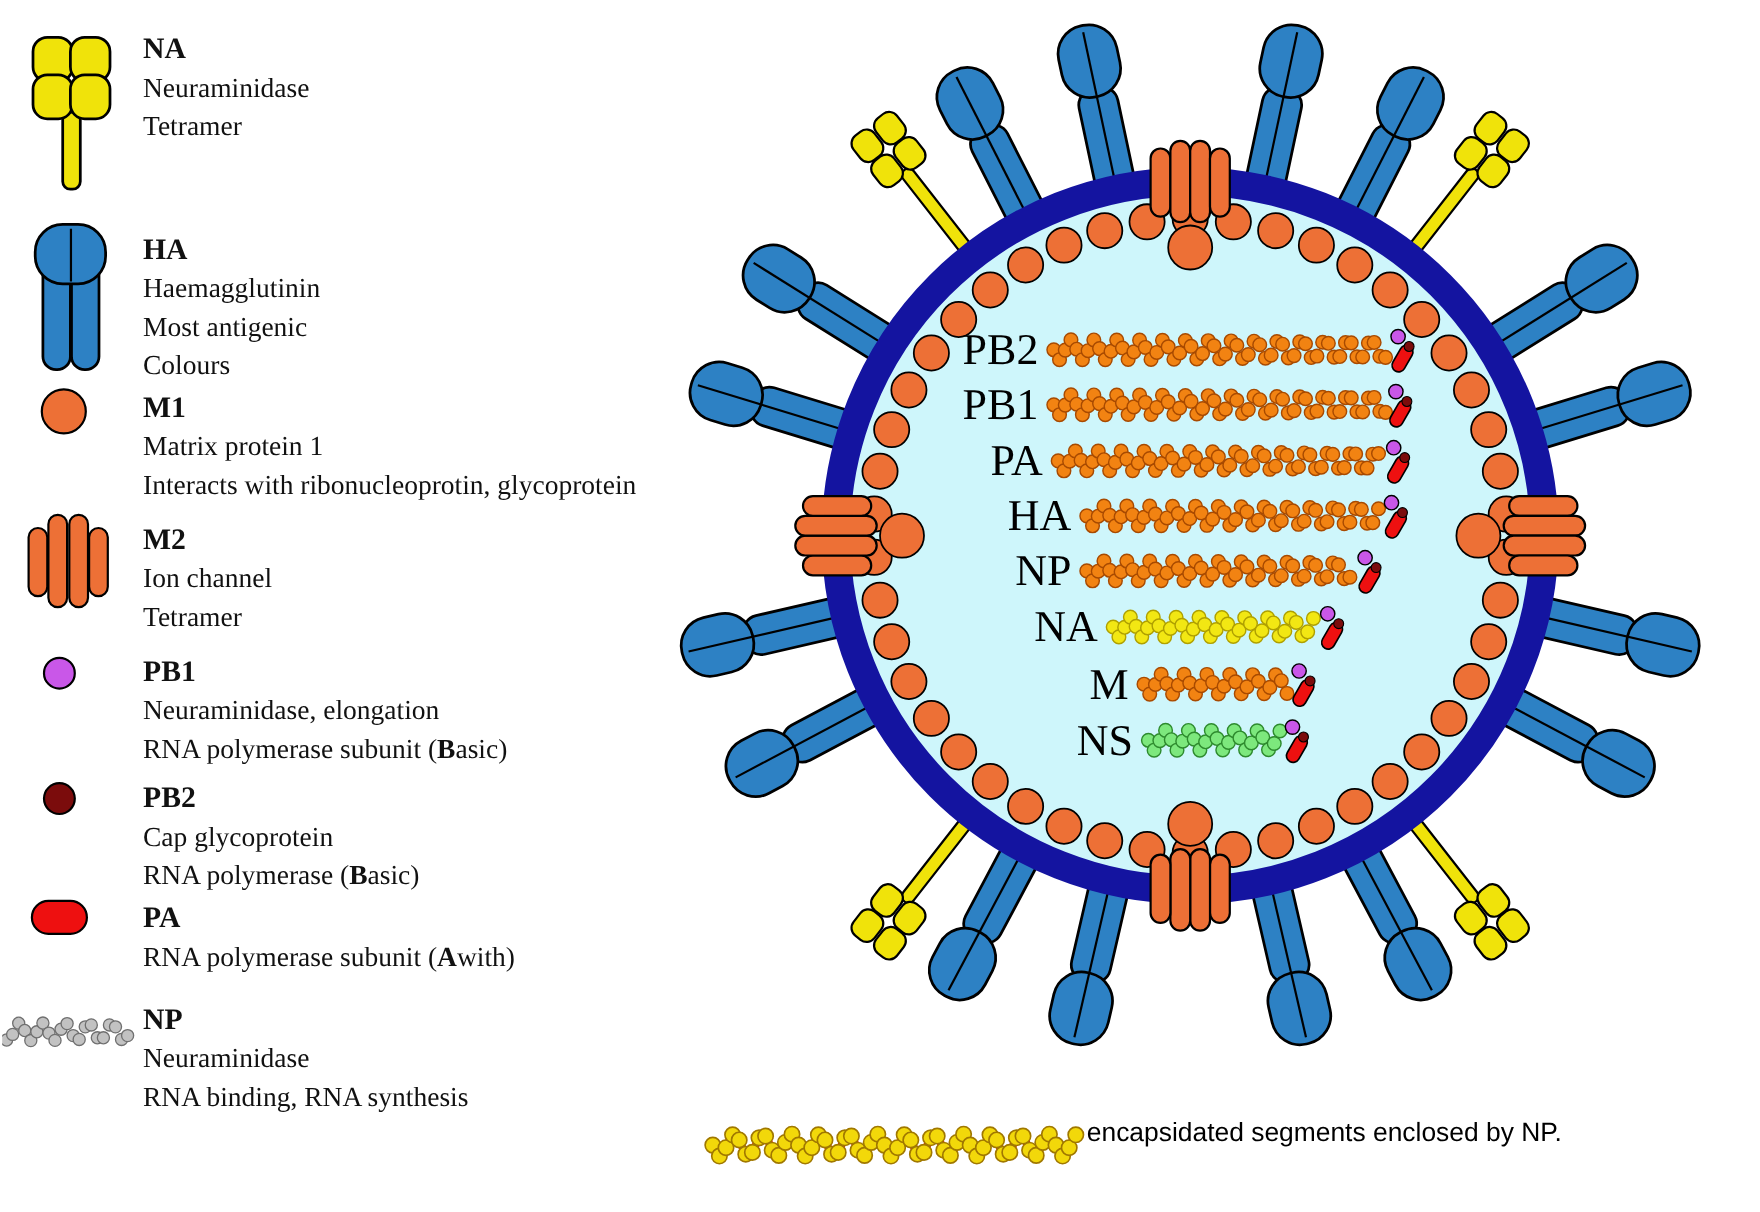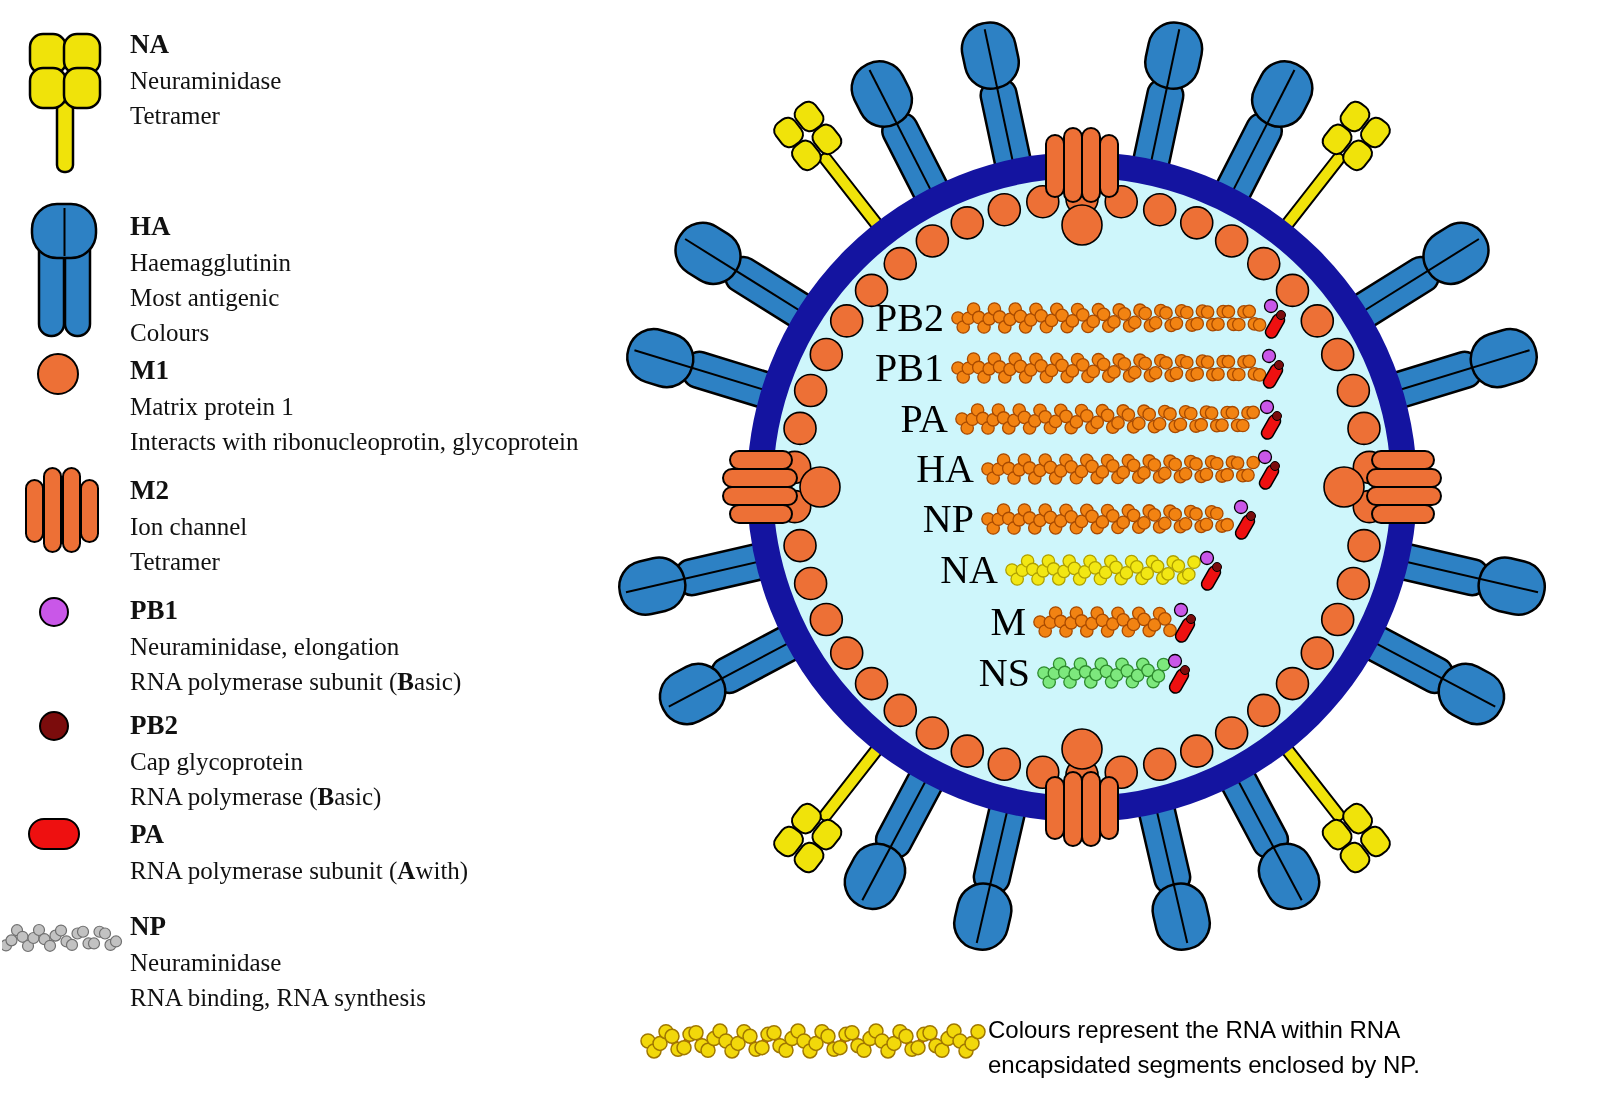--- a/index.html
+++ b/index.html
@@ -791,17 +791,16 @@
         <circle cx="114" cy="29.471069912940475" r="5.5" fill="#C2C2C2" stroke="#707070" stroke-width="1.2"></circle>
       </svg>
     <div class="ltext" style="left:130px;top:908px">
       <div class="abbr">NP</div>
       <div>Neuraminidase</div>
       <div>RNA binding, RNA synthesis</div>
     </div>
   </div>
 
   <div class="footnote">
-    <div>Colours represent the RNA within RNA</div>
     <div>encapsidated segments enclosed by NP.</div>
   </div>
 
 </div>
 
 </body></html>

